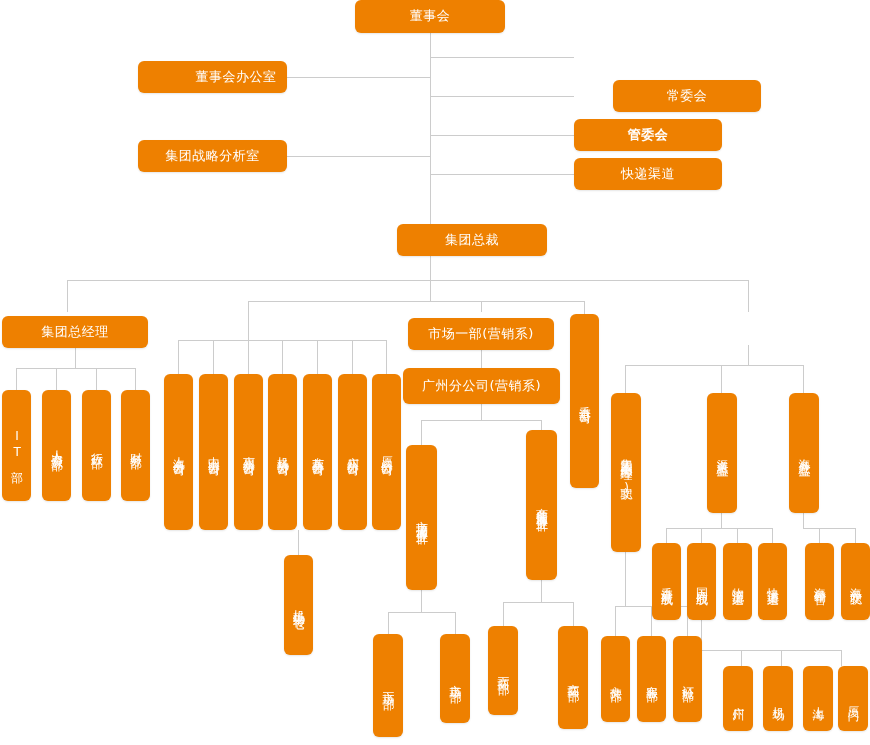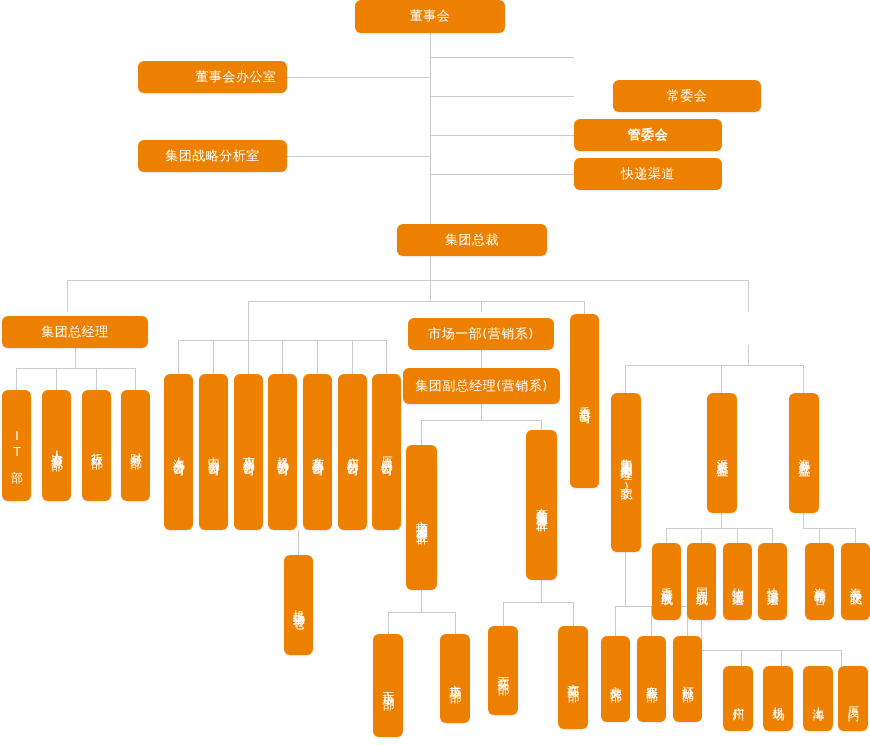--- a/index.html
+++ b/index.html
@@ -170,21 +170,21 @@
   <div class="node vert small" style="left:199px; top:374px; width:29px; height:156px;">中山分公司</div>
   <div class="node vert small" style="left:234px; top:374px; width:29px; height:156px;">惠州分公司</div>
   <div class="node vert small" style="left:268px; top:374px; width:29px; height:156px;">机场分公司</div>
   <div class="node vert small" style="left:303px; top:374px; width:29px; height:156px;">东莞分公司</div>
   <div class="node vert small" style="left:338px; top:374px; width:29px; height:156px;">广州分公司</div>
   <div class="node vert small" style="left:372px; top:374px; width:29px; height:156px;">厦门分公司</div>
 
   <div class="node vert small" style="left:284px; top:555px; width:29px; height:100px;">机场中转仓</div>
 
   <div class="node" style="left:408px; top:318px; width:146px; height:32px;">市场一部(营销系)</div>
-  <div class="node" style="left:403px; top:368px; width:157px; height:36px;">集团副总经理(营销系)</div>
+  <div class="node" style="left:403px; top:368px; width:157px; height:36px;">广州分公司(营销系)</div>
 
   <div class="node vert small" style="left:570px; top:314px; width:29px; height:174px;">香港公司</div>
 
   <div class="node vert small" style="left:406px; top:445px; width:31px; height:145px;">市场拓展事业群</div>
   <div class="node vert small" style="left:526px; top:430px; width:31px; height:150px;">商务拓展事业群</div>
 
   <div class="node vert small" style="left:373px; top:634px; width:30px; height:103px;">市场一部</div>
   <div class="node vert small" style="left:440px; top:634px; width:30px; height:89px;">市场二部</div>
   <div class="node vert small" style="left:488px; top:626px; width:30px; height:89px;">商拓一部</div>
   <div class="node vert small" style="left:558px; top:626px; width:30px; height:103px;">商拓二部</div>

